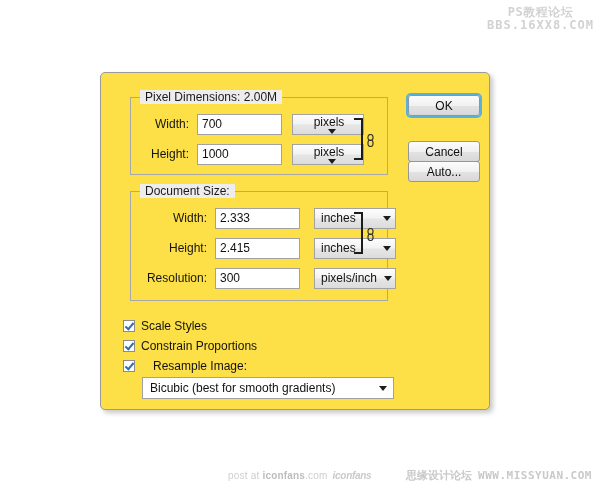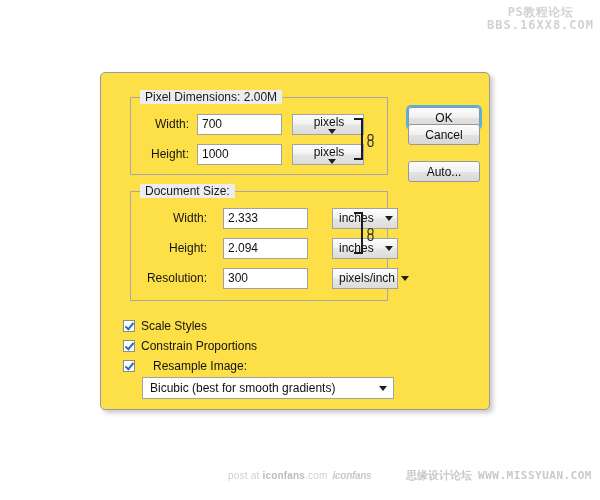--- a/index.html
+++ b/index.html
@@ -153,24 +153,24 @@
 
   
   #row-doc-width  { left: 30px; top: 134px; }
   #row-doc-height { left: 30px; top: 164px; }
   #row-doc-res    { left: 30px; top: 194px; }
   #row-doc-width .row-label,
   #row-doc-height .row-label,
   #row-doc-res .row-label { width: 76px; }
   #row-doc-width .txt,
   #row-doc-height .txt,
-  #row-doc-res .txt { width: 85px; margin-left: 16px; }
+  #row-doc-res .txt { width: 85px; margin-left: 8px; }
   #row-doc-width .sel,
   #row-doc-height .sel,
-  #row-doc-res .sel { width: 66px; margin-left: 24px; }
+  #row-doc-res .sel { width: 82px; margin-left: 14px; }
   #row-doc-res .sel { padding-right: 3px; }
 
   
   .chain-wrap {
     position: absolute;
     display: flex;
     align-items: center;
   }
   .bracket {
     width: 9px;
@@ -256,25 +256,25 @@
     color: #0f0f0f;
     display: flex;
     align-items: center;
     justify-content: center;
     background: linear-gradient(to bottom, #fcfcfc 0%, #f1f1f1 50%, #e3e3e3 51%, #d8d8d8 100%);
     border: 1px solid #969696;
     border-radius: 3px;
     box-sizing: border-box;
   }
   #btn-ok {
-    top: 34px;
+    top: 22px;
     box-shadow: 0 0 0 2px #5ab0dc;
     border-color: #7d9bad;
   }
-  #btn-cancel { top: 51px; }
+  #btn-cancel { top: 68px; }
   #btn-auto   { top: 88px; }
 </style>
 </head>
 <body>
 
 <div class="wm" id="wm-top">
   <div class="l1">PS教程论坛</div>
   <div class="l2">BBS.16XX8.COM</div>
 </div>
 
@@ -320,21 +320,21 @@
     <span class="row-label">Width:</span>
     <span class="txt">2.333</span>
     <span class="sel">
       <span>inches</span>
       <span class="caret"></span>
     </span>
   </div>
 
   <div class="row" id="row-doc-height">
     <span class="row-label">Height:</span>
-    <span class="txt">2.094</span>
+    <span class="txt">2.415</span>
     <span class="sel">
       <span>inches</span>
       <span class="caret"></span>
     </span>
   </div>
 
   <div class="row" id="row-doc-res">
     <span class="row-label">Resolution:</span>
     <span class="txt">300</span>
     <span class="sel">

